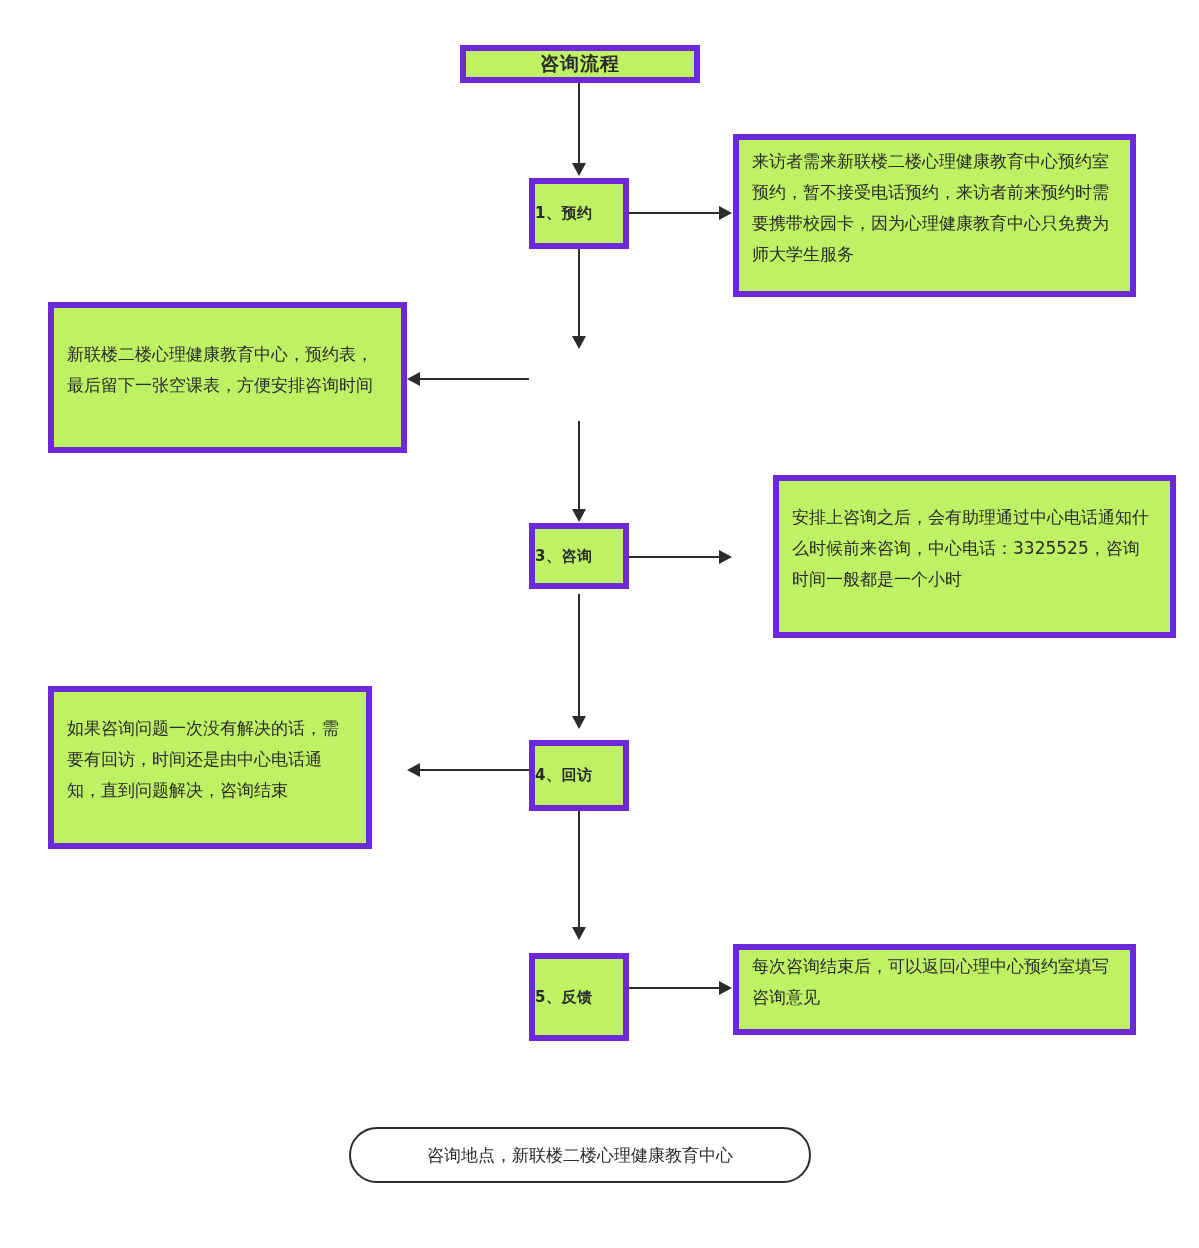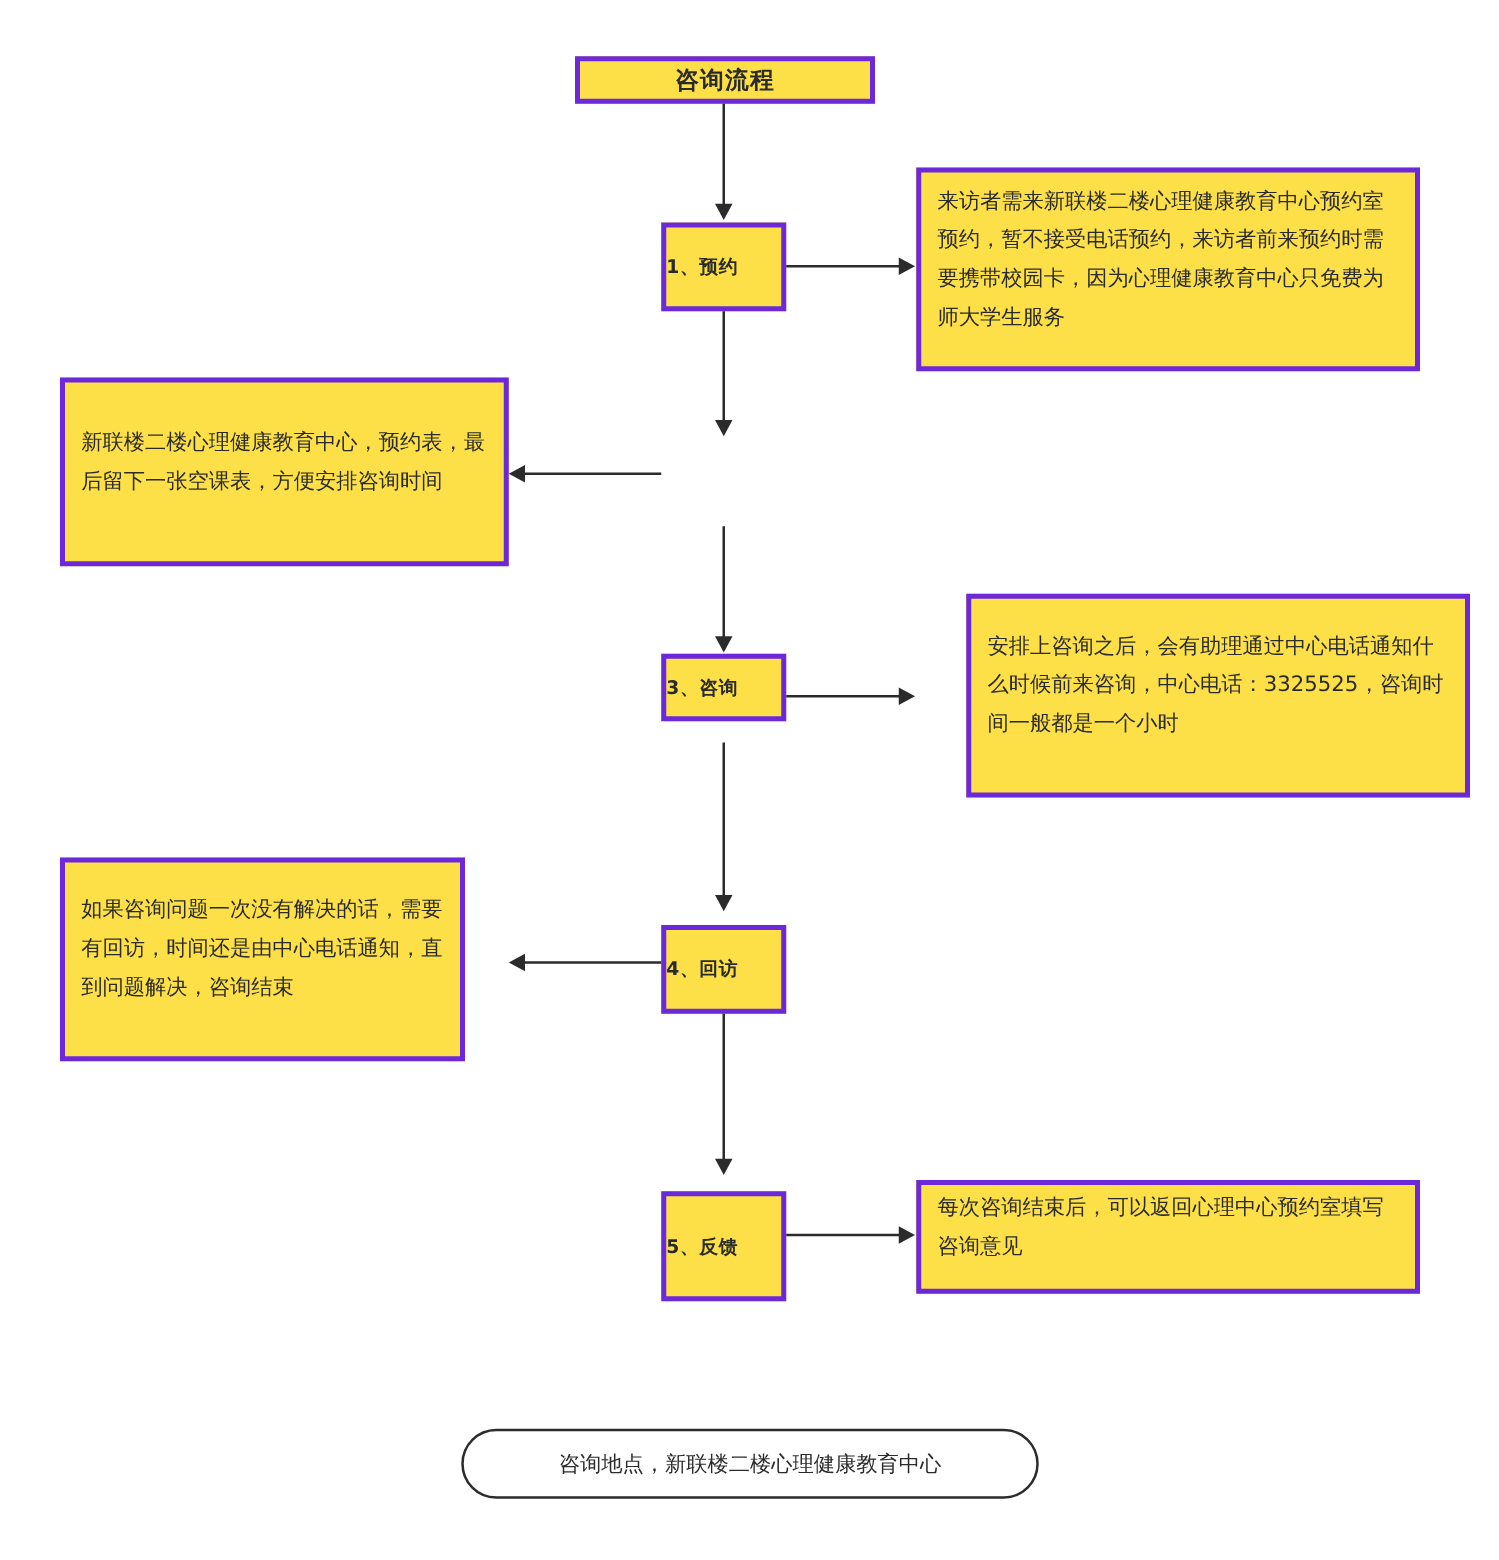--- a/index.html
+++ b/index.html
@@ -15,22 +15,22 @@
     position: relative;
     width: 1199px;
     height: 1248px;
     background: #ffffff;
     overflow: hidden;
   }
   
   .box {
     position: absolute;
     box-sizing: border-box;
-    border: 4px solid #6d28d9;
-    background: #fde047;
+    border: 6px solid #6d28d9;
+    background: #bef264;
   }
   .title-box {
     display: flex;
     align-items: center;
     justify-content: center;
     font-weight: bold;
     font-size: 19px;
     letter-spacing: 1px;
   }
   .step-box {
@@ -132,21 +132,21 @@
   <div class="hline" style="left:420px; top:378px; width:109px;"></div>
   <div class="arrow-left" style="left:407px; top:372px;"></div>
 
   <div class="box note-box" style="left:48px; top:302px; width:359px; height:151px;">
     <div class="note-text">新联楼二楼心理健康教育中心，预约表，最后留下一张空课表，方便安排咨询时间</div>
   </div>
 
   <div class="vline" style="left:578px; top:421px; height:90px;"></div>
   <div class="arrow-down" style="left:572px; top:509px;"></div>
 
-  <div class="box step-box" style="left:529px; top:523px; width:100px; height:54px;">
+  <div class="box step-box" style="left:529px; top:523px; width:100px; height:66px;">
     <span>3、咨询</span>
   </div>
 
   <div class="hline" style="left:629px; top:556px; width:92px;"></div>
   <div class="arrow-right" style="left:719px; top:550px;"></div>
 
   <div class="box note-box" style="left:733px; top:475px; width:403px; height:163px;margin-left:40px;">
     <div class="note-text">安排上咨询之后，会有助理通过中心电话通知什么时候前来咨询，中心电话：3325525，咨询时间一般都是一个小时</div>
   </div>
 
@@ -171,17 +171,17 @@
     <span>5、反馈</span>
   </div>
 
   <div class="hline" style="left:629px; top:987px; width:92px;"></div>
   <div class="arrow-right" style="left:719px; top:981px;"></div>
 
   <div class="box note-box" style="left:733px; top:944px; width:403px; height:91px;">
     <div class="note-text">每次咨询结束后，可以返回心理中心预约室填写咨询意见</div>
   </div>
 
-  <div class="footer-box" style="left:369px; top:1127px; width:462px; height:56px;margin-top:16px;">
+  <div class="footer-box" style="left:349px; top:1127px; width:462px; height:56px;">
     <span>咨询地点，新联楼二楼心理健康教育中心</span>
   </div>
 
 </div>
 
 </body></html>

